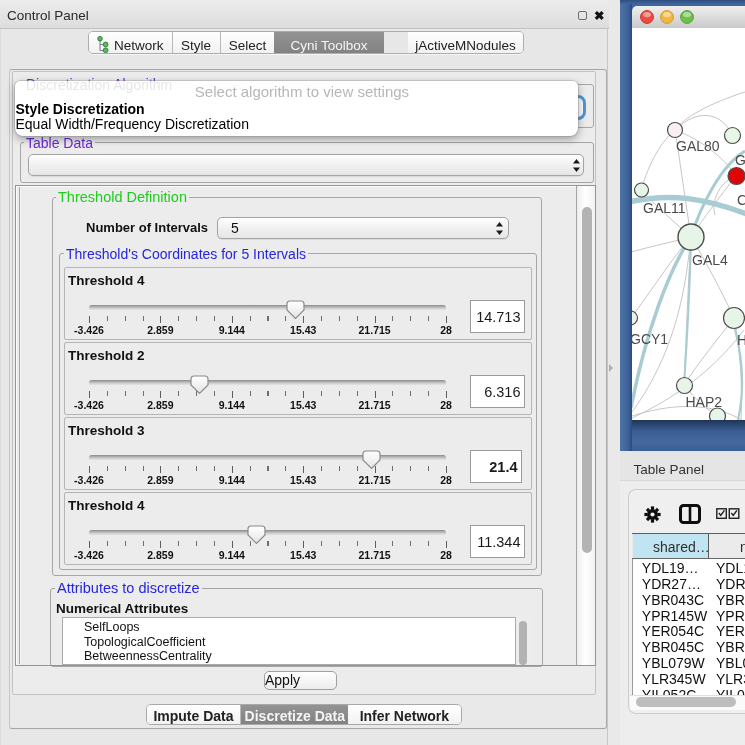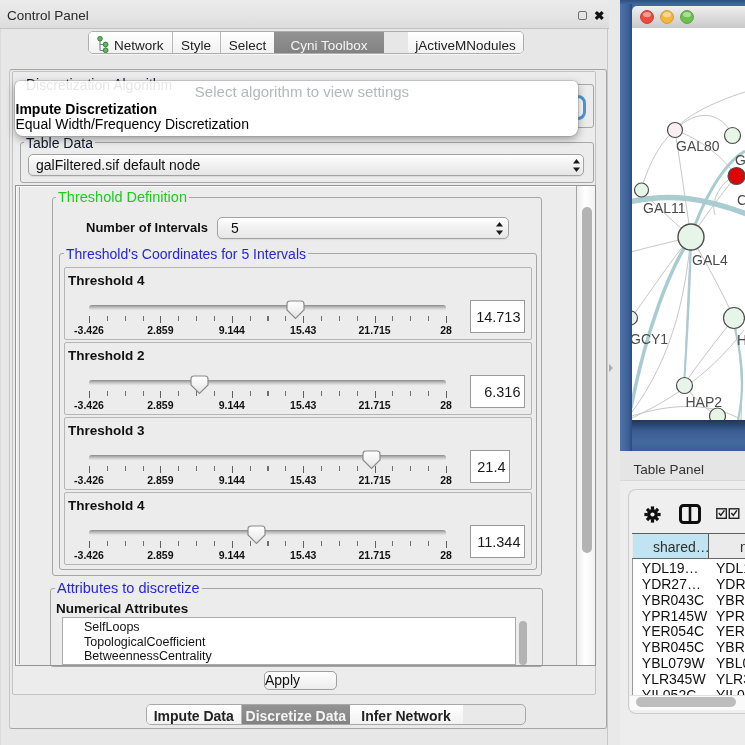--- a/index.html
+++ b/index.html
@@ -1,20 +1,20 @@
 <!DOCTYPE html>
 <html><head>
 <meta charset="utf-8">
 <style>
   html,body{margin:0;padding:0;}
   body{width:745px;height:745px;overflow:hidden;background:#e9e9e9;
        font-family:"Liberation Sans",sans-serif;-webkit-font-smoothing:antialiased;}
   .abs{position:absolute;}
   #root{position:relative;width:745px;height:745px;}
-  .gtitle{font-size:14px;color:#0f172a;background:#ececec;padding:0 2px;line-height:15px;white-space:nowrap;}
+  .gtitle{font-size:14px;color:#6d28d9;background:#ececec;padding:0 2px;line-height:15px;white-space:nowrap;}
   .gbox{border:1px solid #a6a6a6;border-radius:3px;}
   .combo{background:linear-gradient(#ffffff,#f2f2f2 45%,#e6e6e6);border:1px solid #a3a3a3;
          border-radius:5px;box-shadow:0 1px 1px rgba(0,0,0,0.08);}
   .combo .ctext{position:absolute;left:7px;top:2px;font-size:14px;color:#111;}
   .tabseg{display:flex;align-items:flex-end;justify-content:center;font-size:13.5px;color:#222;white-space:nowrap;
           background:linear-gradient(#ffffff,#f1f1f1);height:100%;box-sizing:border-box;}
   .tabseg.dark{background:linear-gradient(#939393,#828282);color:#f5f5f5;}
   .tl{font-weight:bold;font-size:13px;color:#111;}
 </style>
 </head>
@@ -47,21 +47,20 @@
   <div class="abs" style="left:12px;top:70.5px;width:584px;height:624px;background:#ececec;border:1px solid #c2c2c2;border-radius:2px;box-sizing:border-box;"></div>
 
   <div class="abs gbox" style="left:20px;top:84px;width:572px;height:42px;"></div>
   <div class="abs gtitle" style="left:24px;top:77px;">Discretization Algorithm</div>
 
   <div class="abs" style="left:549px;top:95px;width:31px;height:19px;border:3px solid #4f96d7;border-radius:8px;background:#fdfdfd;"></div>
 
   <div class="abs gbox" style="left:20px;top:142px;width:572px;height:39px;"></div>
   <div class="abs gtitle" style="left:24px;top:135.5px;">Table Data</div>
   <div class="abs combo" style="left:28px;top:154px;width:554px;height:20px;">
-    <span class="ctext">galFiltered.sif default node</span>
     <svg class="abs" style="left:543px;top:3.5px;" width="9" height="13" viewBox="0 0 9 13">
       <path d="M4.5 0 L8 4.5 L1 4.5 Z" fill="#1a1a1a"></path>
       <path d="M4.5 13 L8 8.5 L1 8.5 Z" fill="#1a1a1a"></path>
     </svg>
   </div>
 
   <div class="abs" style="left:15px;top:185px;width:581px;height:481px;border:1px solid #949494;box-sizing:border-box;background:#ececec;box-shadow:inset 1px 1px 0 #fafafa;"></div>
   <div class="abs" style="left:19px;top:187px;width:1px;height:477px;background:#a8a8a8;"></div>
   <div class="abs" style="left:20px;top:187px;width:1px;height:477px;background:#f5f5f5;"></div>
 
@@ -147,21 +146,21 @@
   <svg class="abs" style="left:361.5px;top:450px;" width="19" height="20" viewBox="0 0 19 20">
     <path d="M 4,1 L 15,1 Q 18,1 18,4 L 18,10 L 9.5,18.5 L 1,10 L 1,4 Q 1,1 4,1 Z" fill="url(#thg2)" stroke="#8a8a8a" stroke-width="1.2"></path>
     <defs>
         <linearGradient id="thg2" x1="0" y1="0" x2="0" y2="1">
       <stop offset="0" stop-color="#ffffff"></stop>
           <stop offset="0.5" stop-color="#f2f2f2"></stop>
           <stop offset="1" stop-color="#e2e2e2"></stop>
     </linearGradient>
       </defs>
   </svg>
-  <div class="abs" style="left:470px;top:450px;width:40px;height:33px;background:#ffffff;border:1.5px solid #9a9a9a;box-sizing:border-box;">
+  <div class="abs" style="left:470px;top:450px;width:52px;height:33px;background:#ffffff;border:1.5px solid #9a9a9a;box-sizing:border-box;font-weight:bold;">
     <div style="position:absolute;right:3.5px;top:8px;font-size:14.5px;color:#1a1a1a;">21.4</div>
   </div>
 
   <div class="abs" style="left:64px;top:492px;width:468px;height:73px;border:1px solid #b5b5b5;border-radius:2px;box-sizing:border-box;"></div>
   <div class="abs tl" style="left:68px;top:498px;font-size:13.5px;">Threshold 4</div>
   <div class="abs" style="left:89.0px;top:530px;width:357px;height:5.5px;border-radius:2.75px;background:linear-gradient(#898989,#b2b2b2 30%,#d8d8d8 65%,#f0f0f0);"></div>
   <div class="abs" style="left:89.0px;top:541px;width:358px;height:5px;background:repeating-linear-gradient(90deg,#6e6e6e 0,#6e6e6e 1px,transparent 1px,transparent 17.85px);"></div>
   <div class="abs" style="left:89.0px;top:541px;width:358px;height:7px;background:repeating-linear-gradient(90deg,#5e5e5e 0,#5e5e5e 1px,transparent 1px,transparent 71.4px);"></div>
   <div class="abs" style="left:59.0px;top:549px;width:60px;text-align:center;font-size:10.5px;font-weight:bold;color:#111;">-3.426</div>
   <div class="abs" style="left:130.4px;top:549px;width:60px;text-align:center;font-size:10.5px;font-weight:bold;color:#111;">2.859</div>
@@ -189,30 +188,30 @@
   <div class="abs" style="left:62px;top:617px;width:454px;height:48px;background:#ffffff;border:1px solid #ababab;box-sizing:border-box;overflow:hidden;">
     <div style="padding:2px 0 0 21px;font-size:12.5px;color:#111;line-height:14.6px;">SelfLoops<br>TopologicalCoefficient<br>BetweennessCentrality<br></div>
   </div>
   <div class="abs" style="left:516px;top:618px;width:15px;height:47px;background:#ededed;"></div>
   <div class="abs" style="left:518.5px;top:621px;width:8px;height:44px;background:#b3b3b3;border-radius:4px;"></div>
 
   <div class="abs" style="left:15px;top:665px;width:581px;height:1px;background:#949494;"></div>
 
   <div class="abs" style="left:264px;top:671px;width:73px;height:19px;border:1px solid #9f9f9f;border-radius:5px;background:linear-gradient(#ffffff,#ececec);box-sizing:border-box;text-align:left;font-size:14px;color:#111;line-height:17px;">Apply</div>
 
-  <div class="abs" style="left:145.5px;top:703.5px;width:380px;height:21px;display:flex;border:1px solid #a8a8a8;border-radius:5px;overflow:hidden;box-sizing:border-box;">
+  <div class="abs" style="left:145.5px;top:703.5px;width:316px;height:21px;display:flex;border:1px solid #a8a8a8;border-radius:5px;overflow:hidden;box-sizing:border-box;">
     <div class="tabseg" style="width:95.5px;border-right:1px solid #b9b9b9;font-weight:bold;font-size:14px;">Impute Data</div>
     <div class="tabseg dark" style="width:107.5px;font-weight:bold;font-size:14px;">Discretize Data</div>
     <div class="tabseg" style="width:113px;font-weight:bold;font-size:14px;">Infer Network</div>
   </div>
 
   <div class="abs" style="left:14.5px;top:80.5px;width:563px;height:55px;background:#ffffff;border-radius:5px 5px 8px 8px;box-shadow:0 0 0 0.6px rgba(130,130,130,0.55), 0 3px 9px rgba(0,0,0,0.36);overflow:hidden;">
     <div class="abs" style="left:11.5px;top:-3.5px;font-size:14px;color:rgba(50,50,50,0.12);">Discretization Algorithm</div>
     <div class="abs" style="left:6px;top:2px;width:563px;text-align:center;font-size:15px;color:#b4b8bb;">Select algorithm to view settings</div>
-    <div class="abs" style="left:1px;top:20.5px;font-size:14px;font-weight:bold;color:#000;">Impute Discretization</div>
+    <div class="abs" style="left:1px;top:20.5px;font-size:14px;font-weight:bold;color:#000;">Style Discretization</div>
     <div class="abs" style="left:1px;top:35.5px;font-size:14px;color:#000;">Equal Width/Frequency Discretization</div>
   </div>
 
   <div class="abs" style="left:609px;top:364px;width:0;height:0;border-left:4px solid #adadad;border-top:4px solid transparent;border-bottom:4px solid transparent;"></div>
 
   <div class="abs" style="left:620px;top:0;width:125px;height:451px;background:#40669f;"></div>
   <div class="abs" style="left:620px;top:0;width:12px;height:451px;background:linear-gradient(90deg,#4c71a7 10%,#3c6097 70%,#2c4a7a);"></div>
   <div class="abs" style="left:632px;top:420px;width:113px;height:31px;background:linear-gradient(180deg,#1e3556,#3a5d94 35%,#44699f 70%,#3a5f96);"></div>
   <div class="abs" style="left:620px;top:0;width:125px;height:4px;background:linear-gradient(180deg,#2f4e7e,#40669f);"></div>
 

